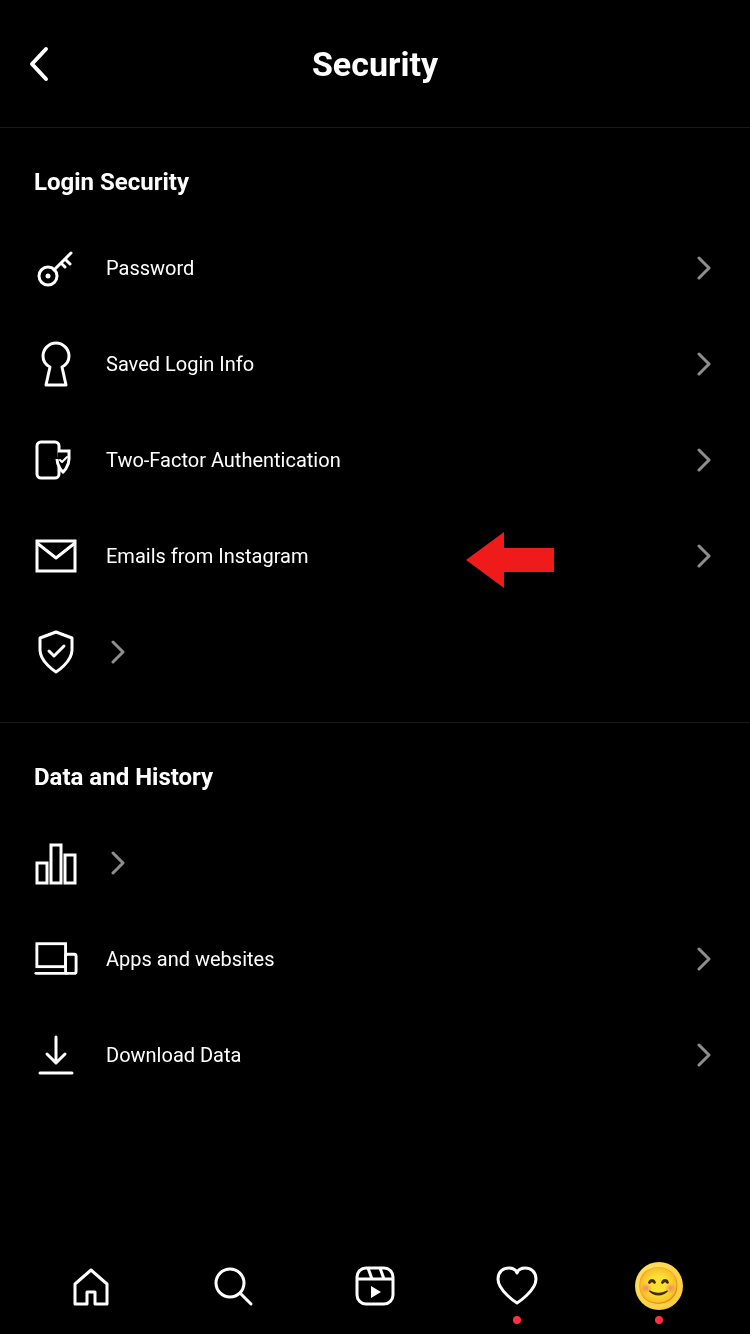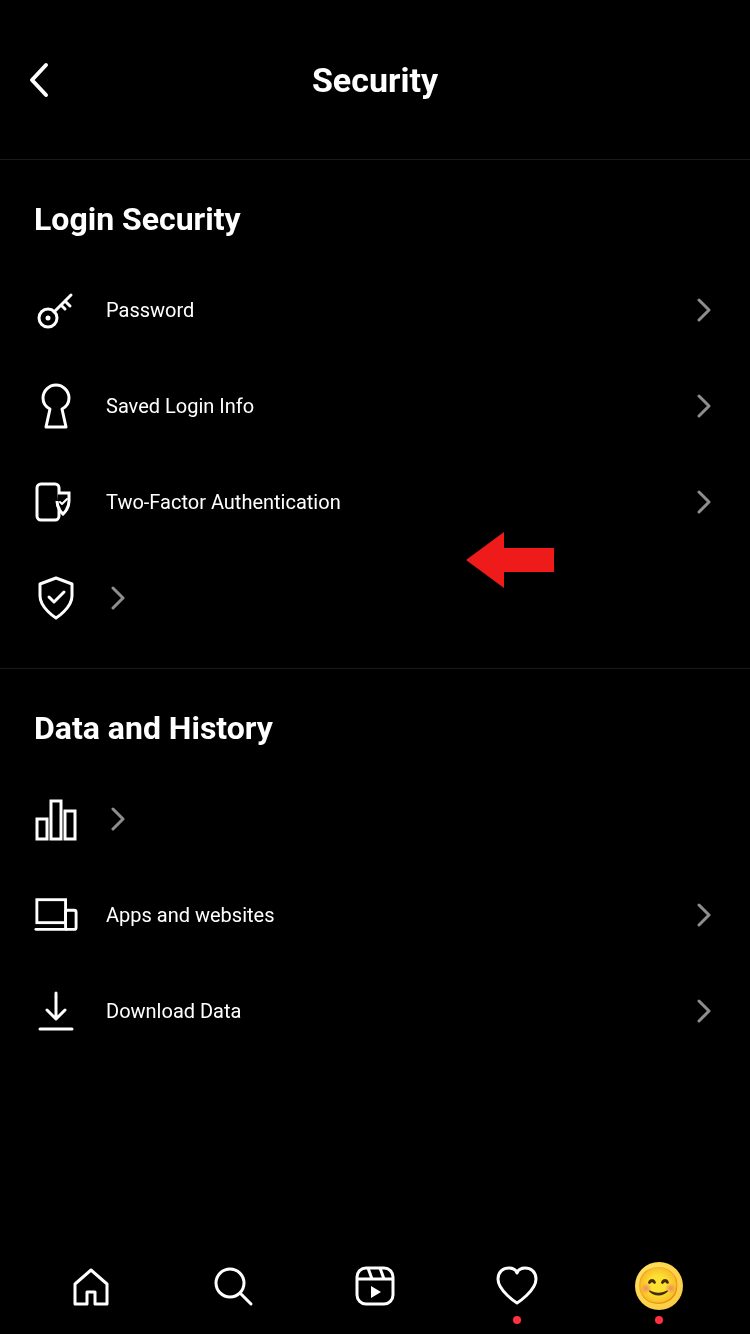--- a/index.html
+++ b/index.html
@@ -10,21 +10,21 @@
     body {
       width: 750px;
       height: 1334px;
       background: #000;
       color: #fff;
       font-family: -apple-system, BlinkMacSystemFont, "Segoe UI", Roboto, Helvetica, Arial, sans-serif;
       position: relative;
       overflow: hidden;
     }
     .header {
-      height: 160px;
+      height: 128px;
       display: flex;
       align-items: center;
       justify-content: center;
       position: relative;
       border-bottom: 1px solid #1a1a1a;
     }
     .back-btn {
       position: absolute;
       left: 18px;
       top: 50%;
@@ -38,21 +38,21 @@
     }
     .page-title {
       font-size: 34px;
       font-weight: 700;
     }
     .content {
       height: 1110px;
       overflow: hidden;
     }
     .section-title {
-      font-size: 32px;
+      font-size: 24px;
       font-weight: 700;
       padding: 40px 34px 24px 34px;
     }
     .list-item {
       height: 96px;
       display: flex;
       align-items: center;
       padding: 0 34px;
       cursor: pointer;
       position: relative;
@@ -194,20 +194,34 @@
       </svg>
     </span>
     <span class="item-label">Two-Factor Authentication</span>
     <span class="chevron">
       <svg width="14" height="24" viewBox="0 0 14 24" fill="none">
           <path d="M2 2 L12 12 L2 22" stroke="#8e8e8e" stroke-width="3" stroke-linecap="round" stroke-linejoin="round"></path>
         </svg>
     </span>
   </div>
 
+  <div class="list-item">
+    <span class="item-icon">
+      <svg width="44" height="36" viewBox="0 0 44 36" fill="none">
+        <rect x="3" y="3" width="38" height="30" stroke="#fff" stroke-width="3"></rect>
+        <path d="M3 5 L22 20 L41 5" stroke="#fff" stroke-width="3" stroke-linejoin="round"></path>
+      </svg>
+    </span>
+    <span class="item-label">Emails from Instagram</span>
+    <span class="chevron">
+      <svg width="14" height="24" viewBox="0 0 14 24" fill="none">
+          <path d="M2 2 L12 12 L2 22" stroke="#8e8e8e" stroke-width="3" stroke-linecap="round" stroke-linejoin="round"></path>
+        </svg>
+    </span>
+  </div>
 
   <div class="list-item">
     <span class="item-icon">
       <svg width="40" height="44" viewBox="0 0 40 44" fill="none">
         <path d="M20 2 L36 8 L36 20 C36 32 20 42 20 42 C20 42 4 32 4 20 L4 8 Z" stroke="#fff" stroke-width="3" stroke-linejoin="round"></path>
         <path d="M13 21 L18 26 L28 16" stroke="#fff" stroke-width="3" stroke-linecap="round" stroke-linejoin="round"></path>
       </svg>
     </span>
     <span class="chevron">
       <svg width="14" height="24" viewBox="0 0 14 24" fill="none">

